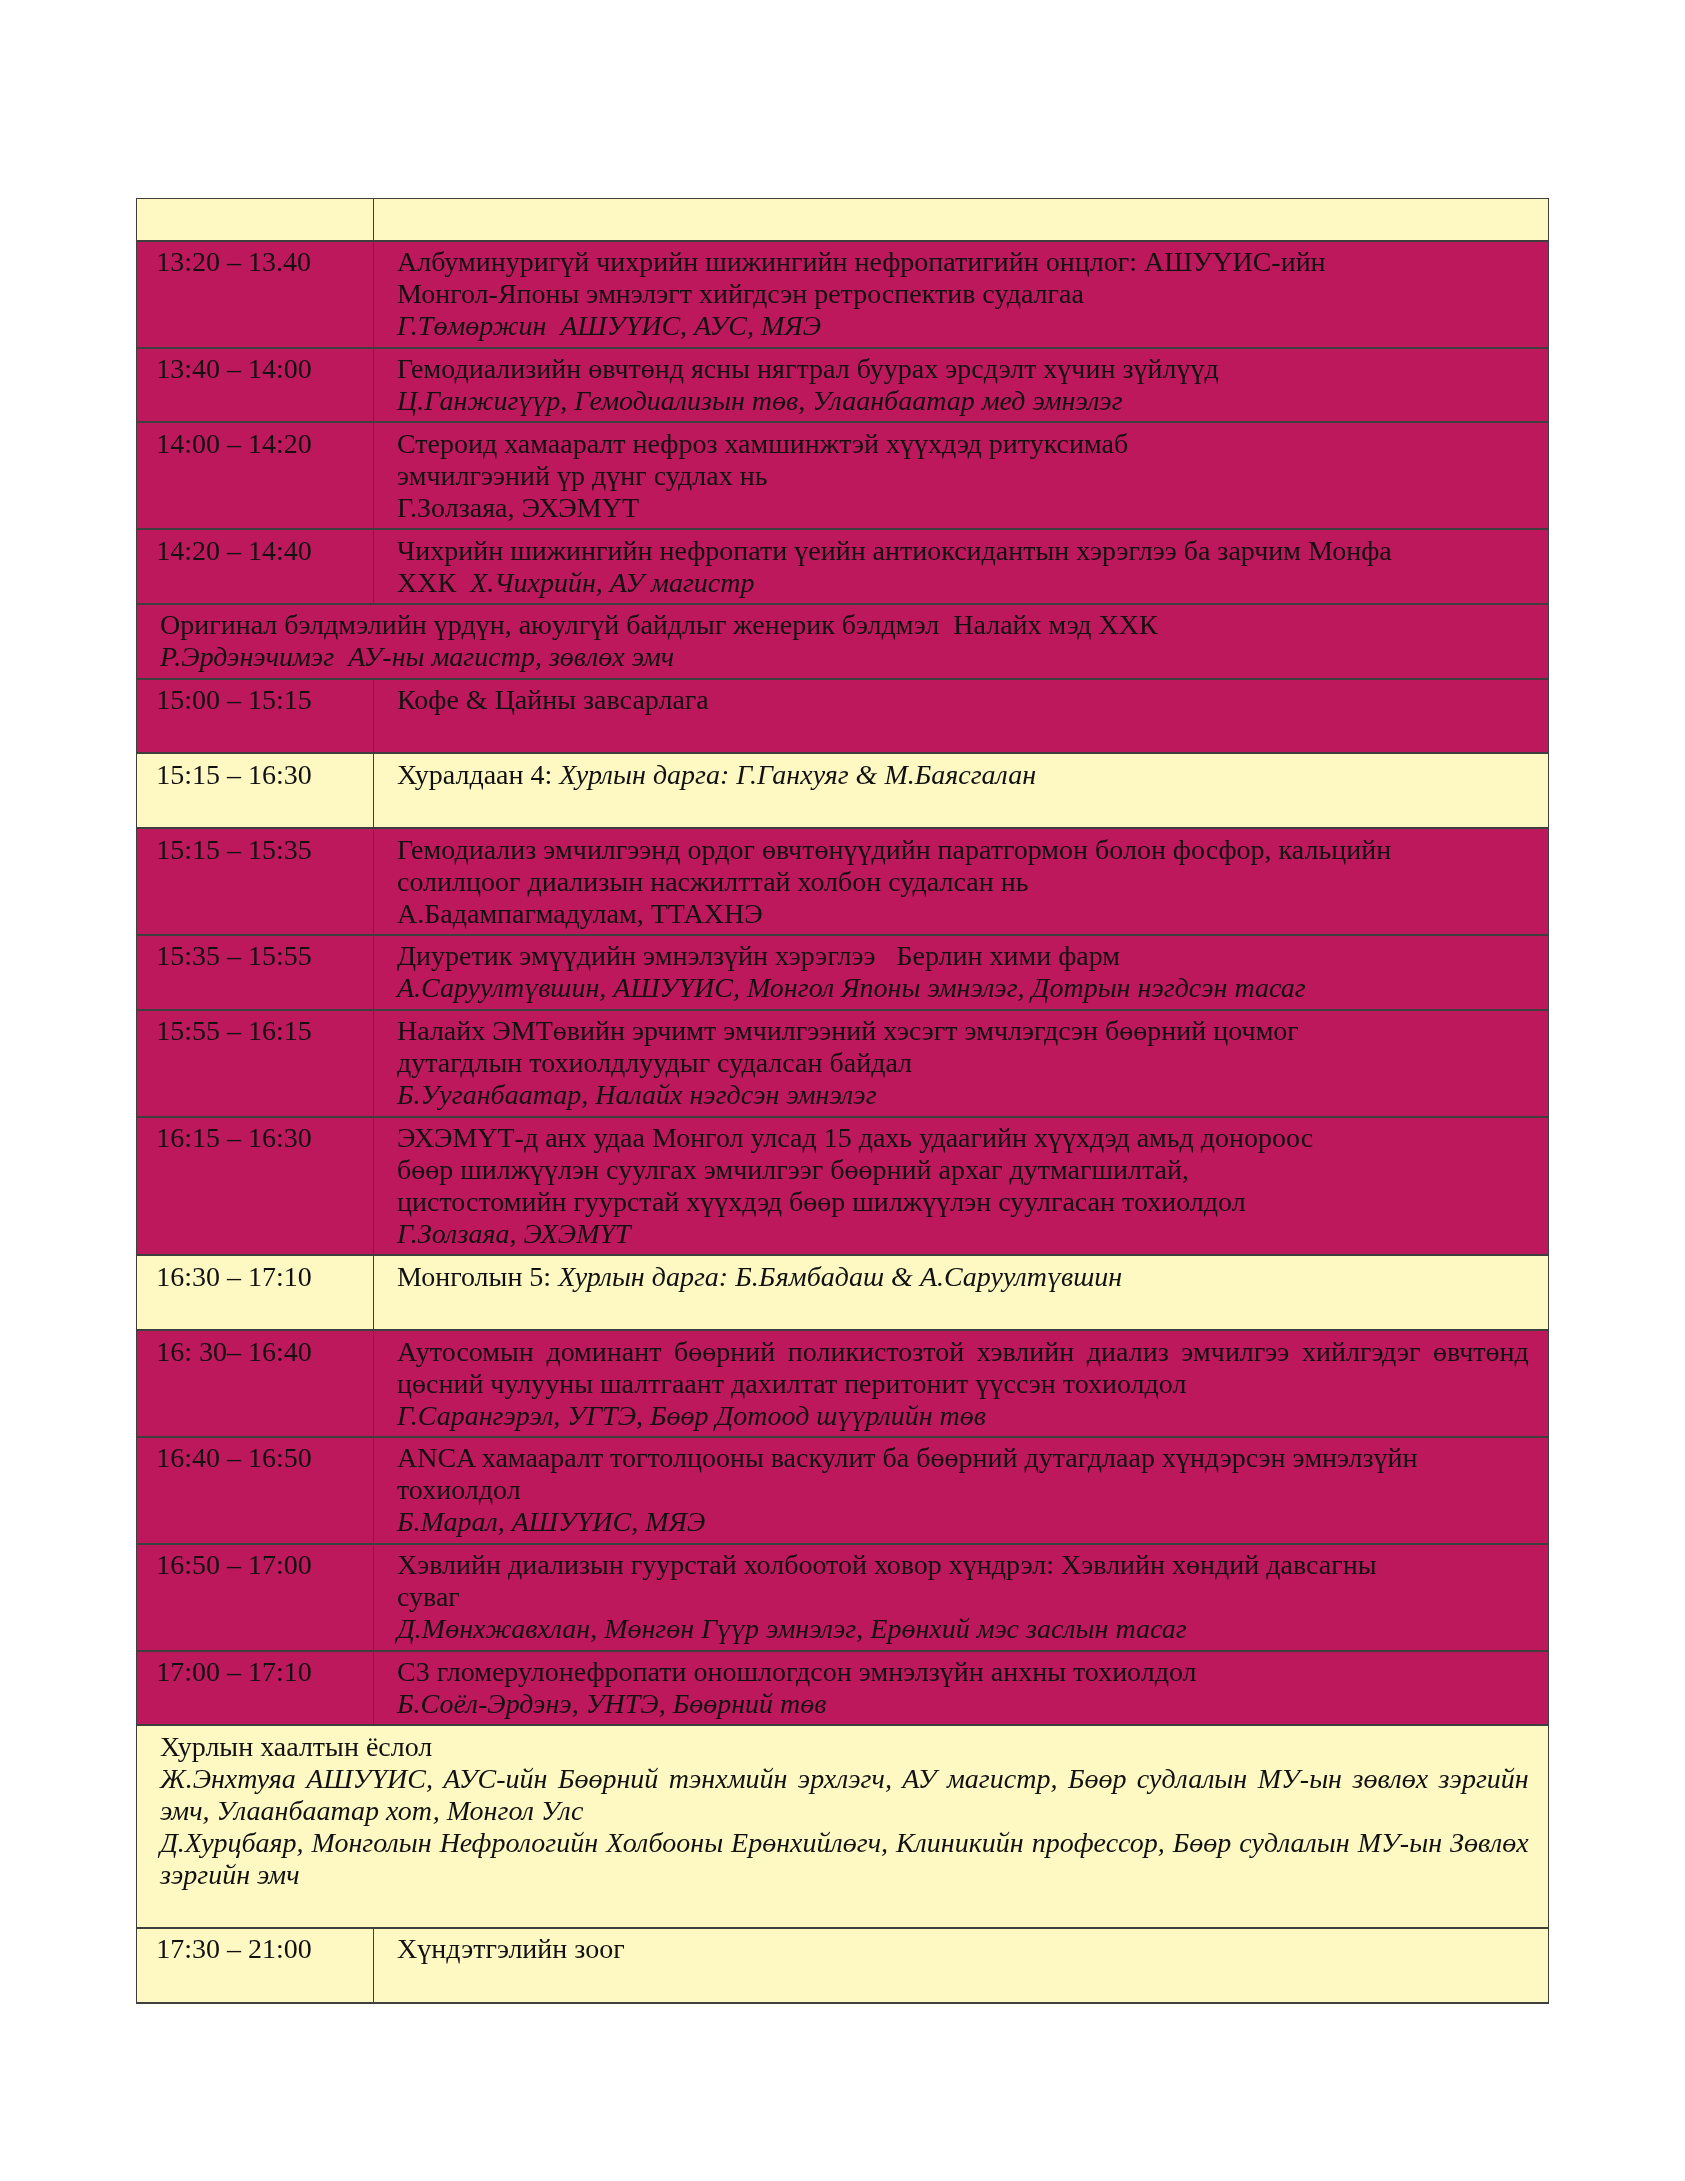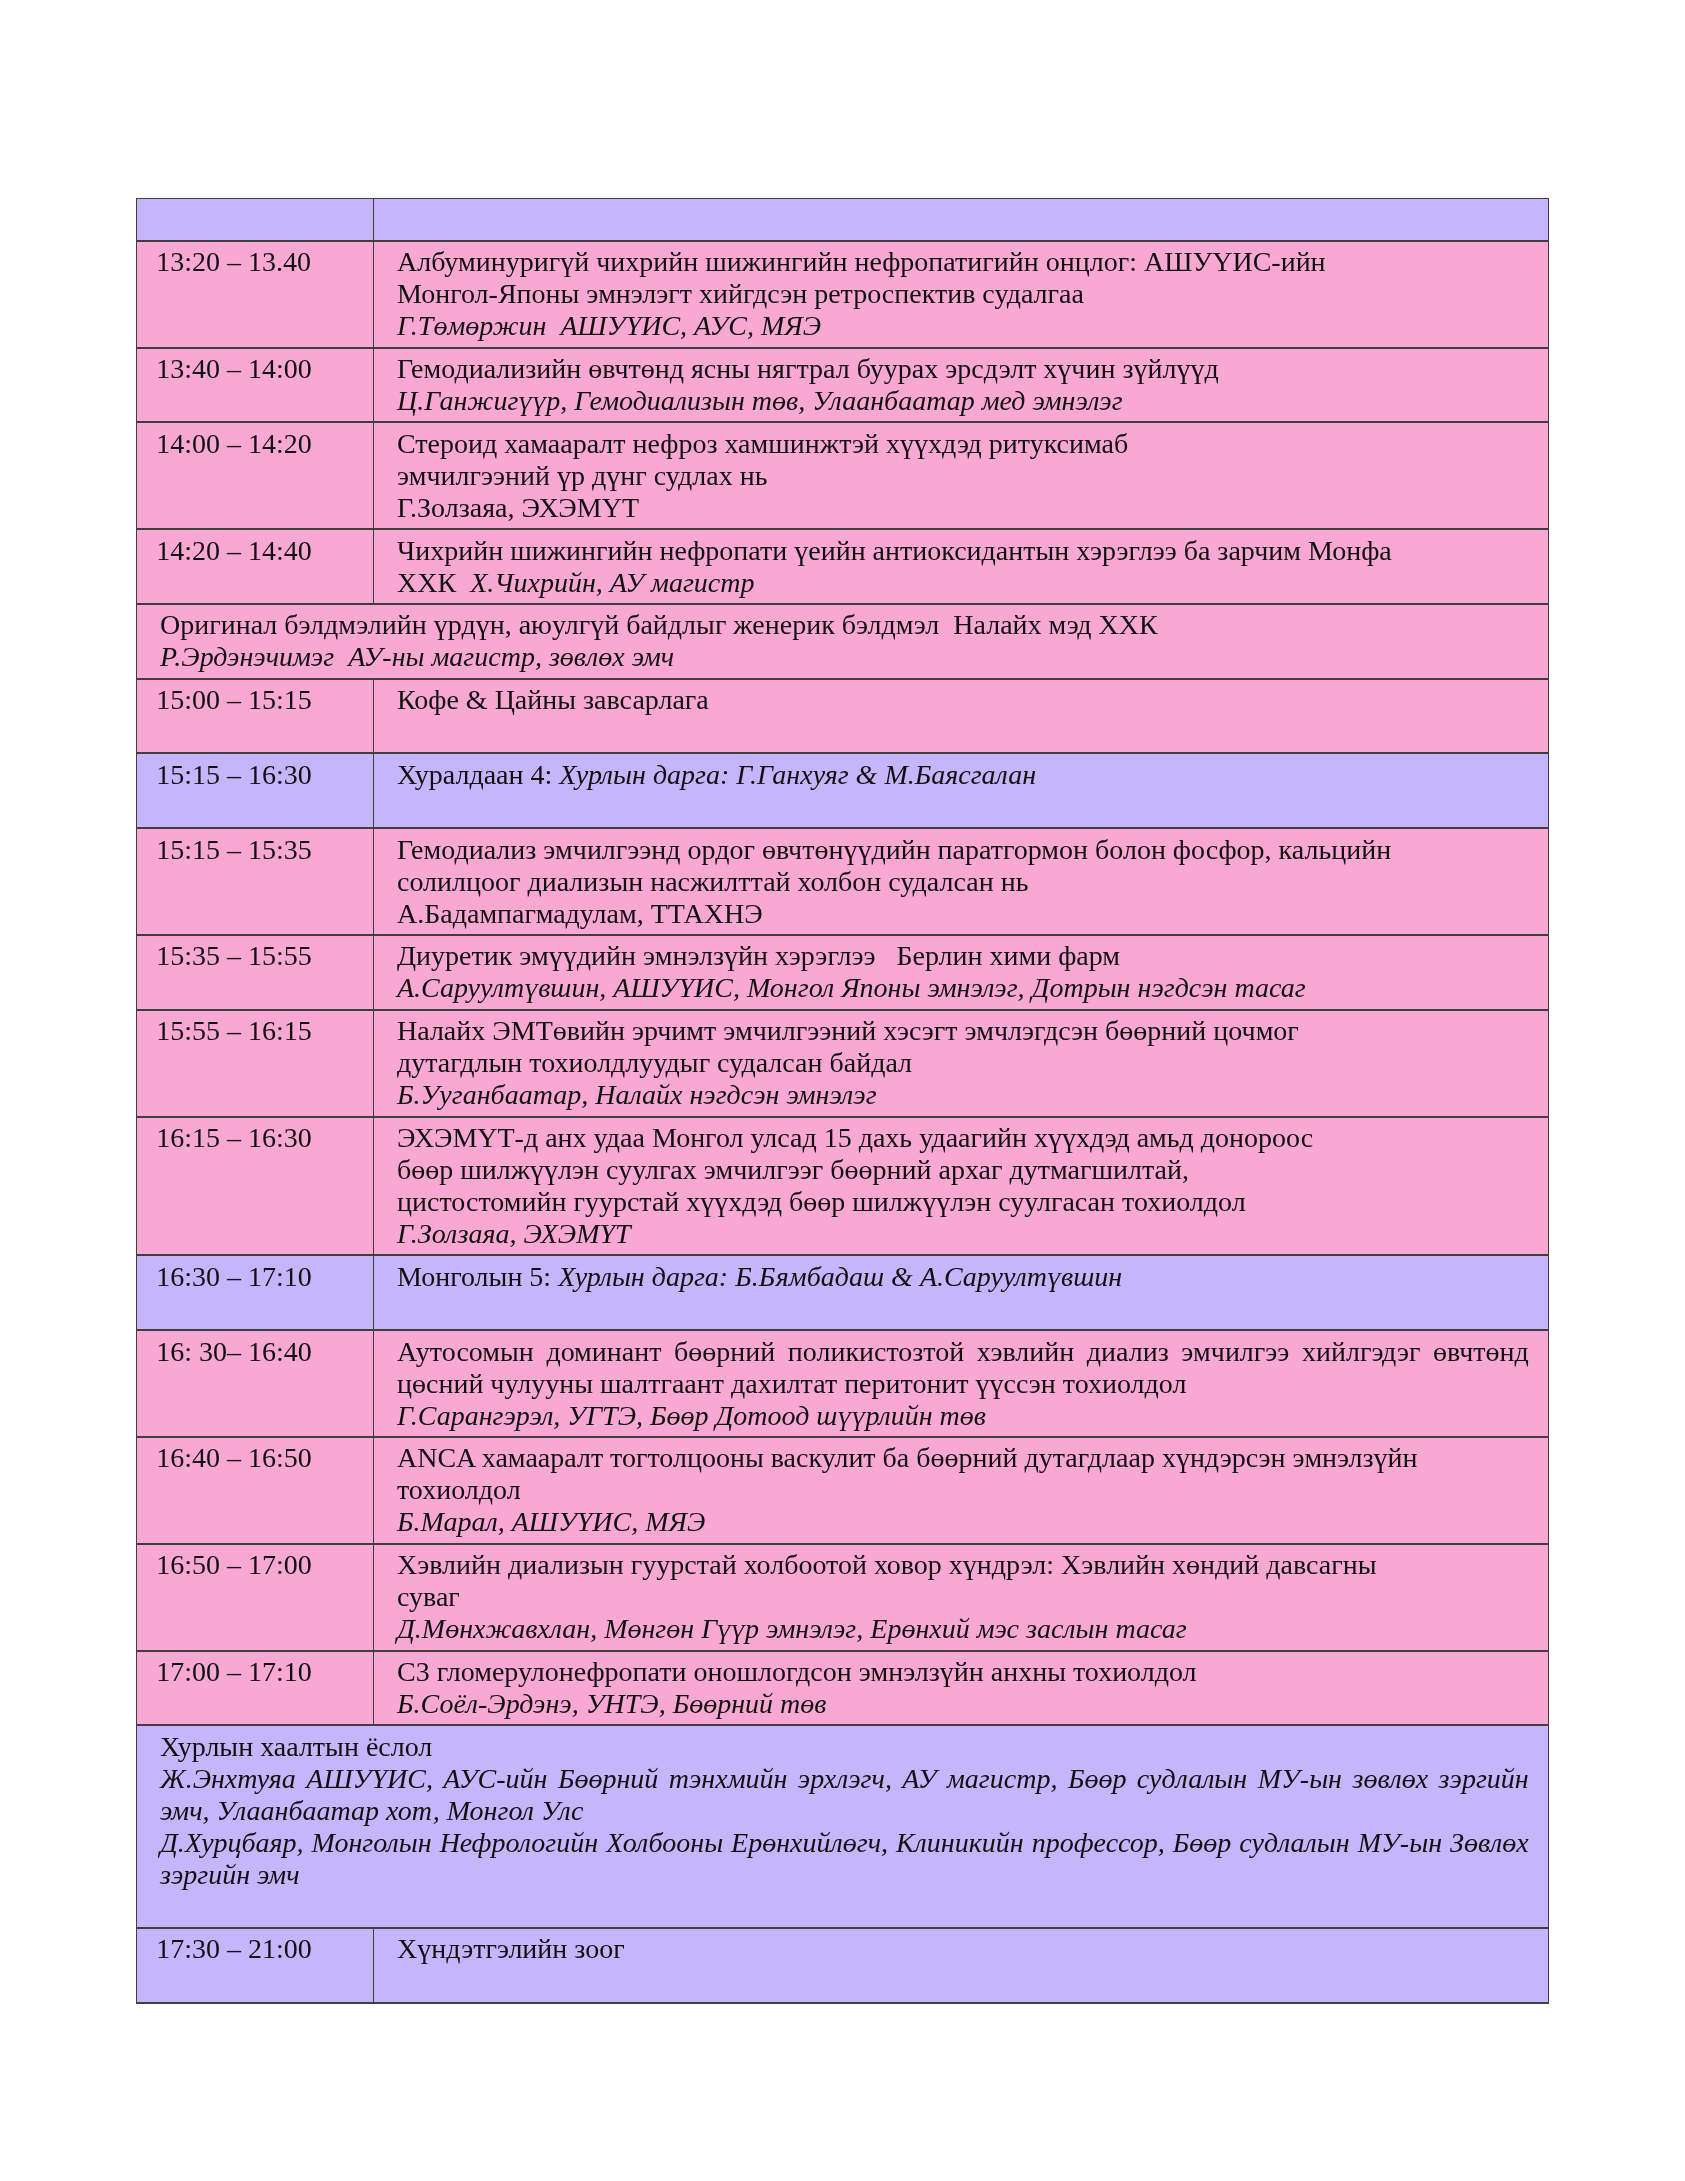--- a/index.html
+++ b/index.html
@@ -15,23 +15,23 @@
     left: 136px;
     top: 198px;
     width: 1413px;
     border: 1.8px solid #3f3f3f;
     border-bottom: none;
     background: #ffffff;
   }
   .row {
     display: flex;
     border-bottom: 2.6px solid #3f3f3f;
-    background: #f9a8d4;
-  }
-  .row.hl { background: #c4b5fd; }
+    background: #be185d;
+  }
+  .row.hl { background: #fef9c3; }
   .time-cell {
     width: 237px;
     flex: 0 0 237px;
     border-right: 1.8px solid #3f3f3f;
     padding: 4.4px 8.8px 4.4px 19.3px;
     font-size: 28px;
     line-height: 32px;
     white-space: pre-wrap;
   }
   .content-cell {

